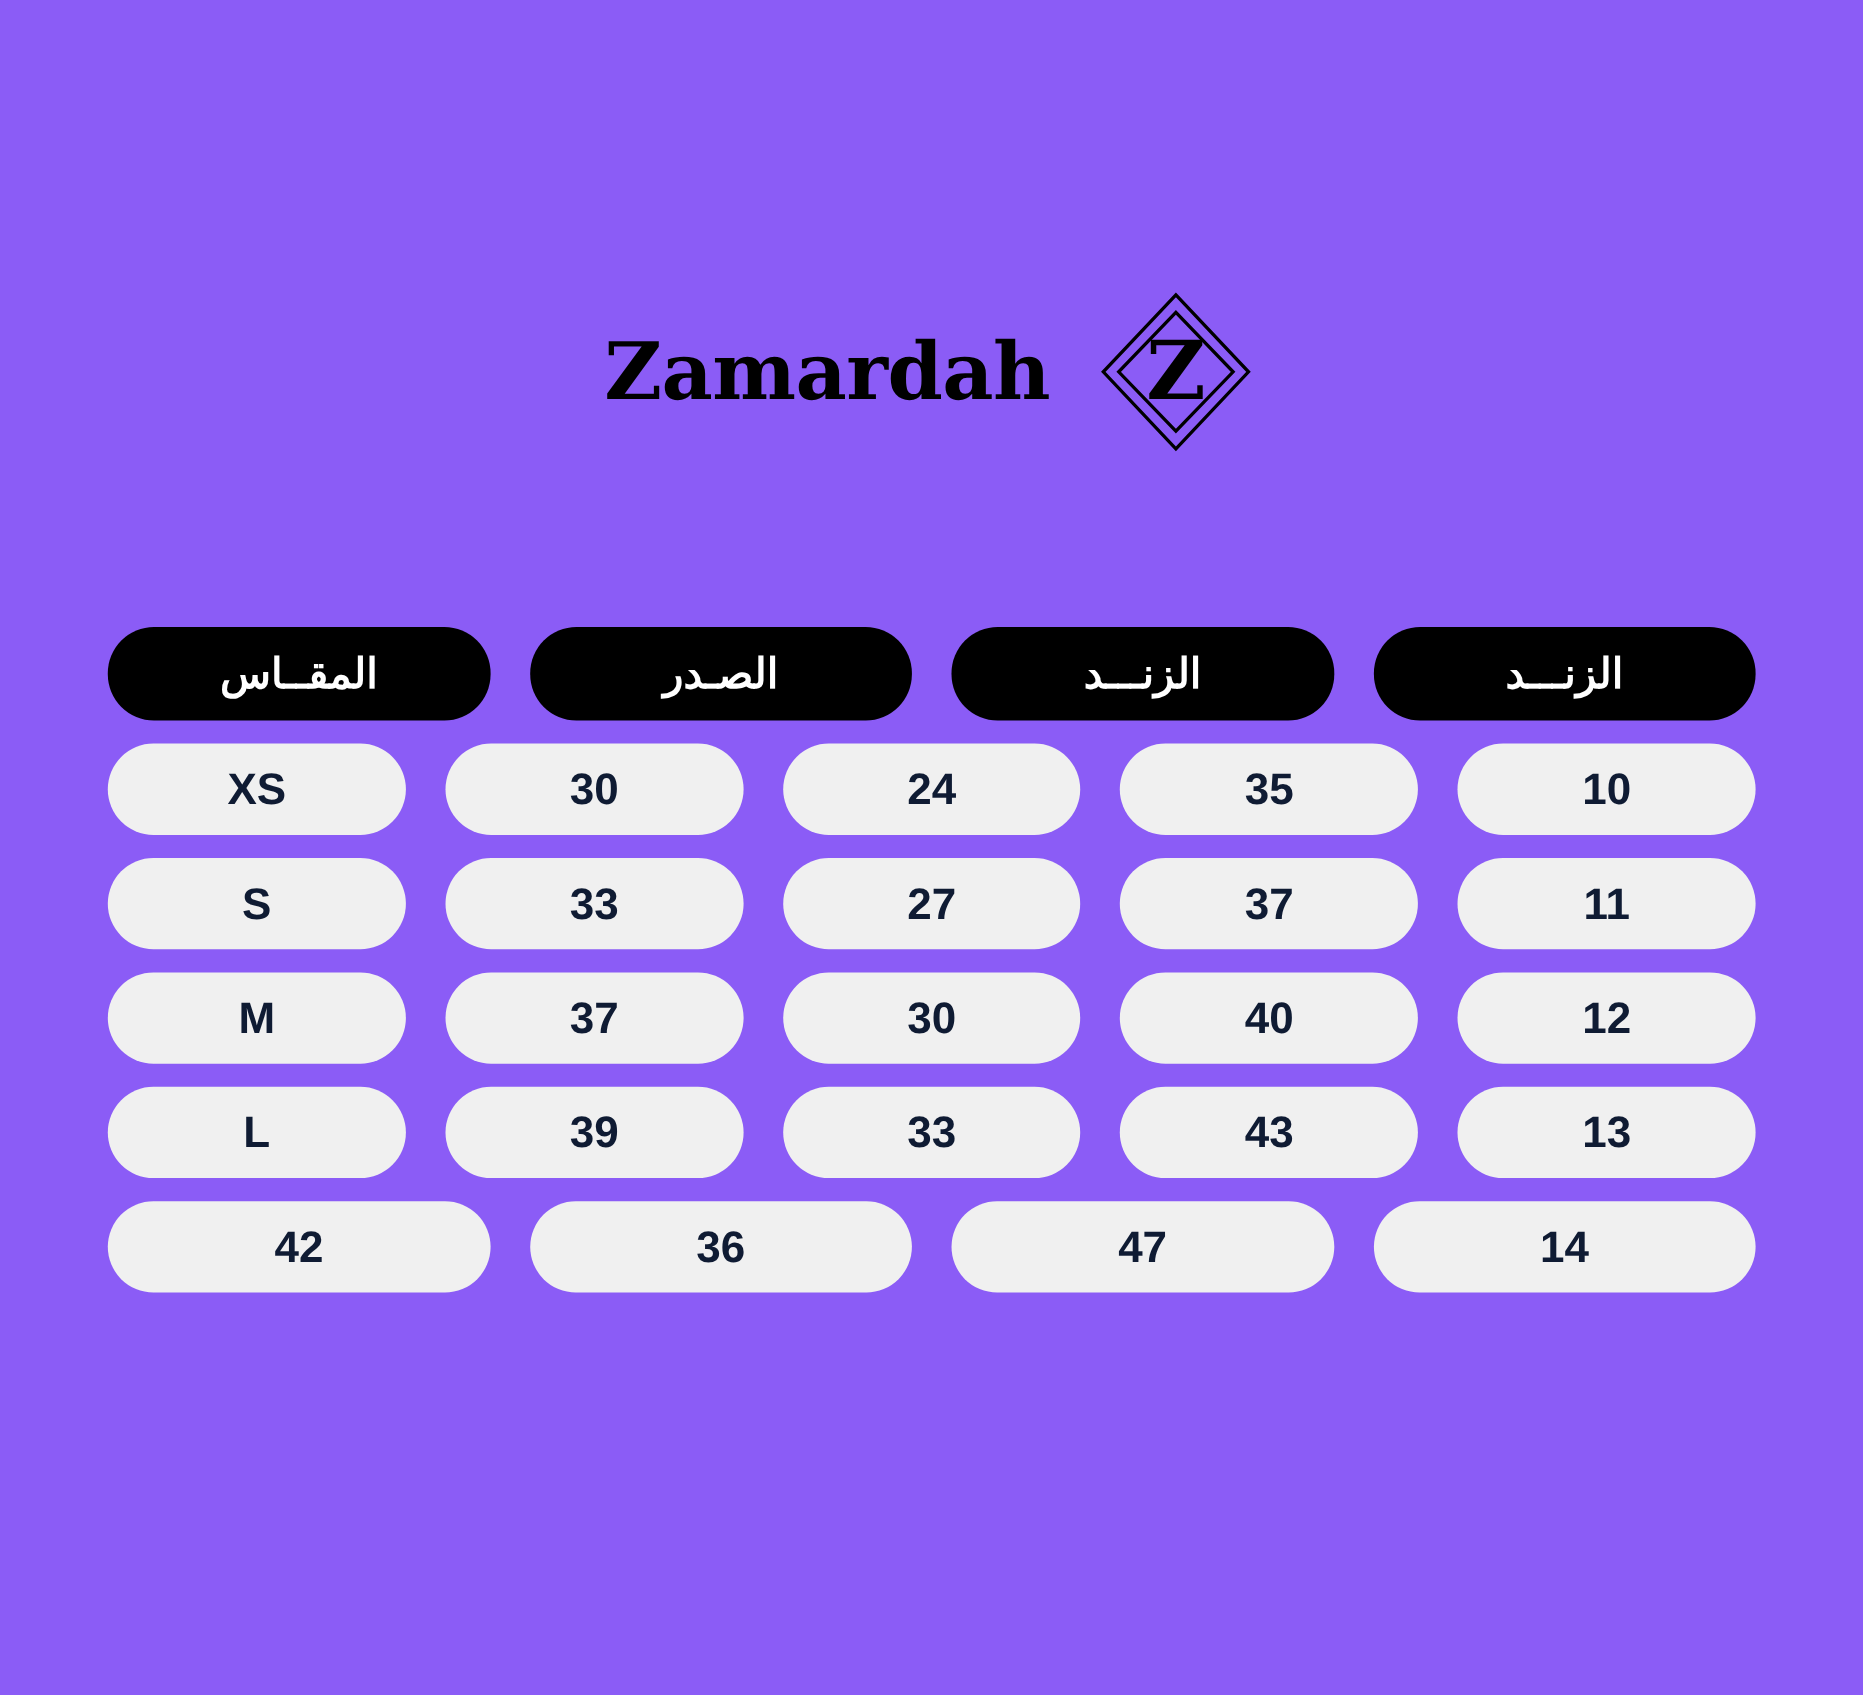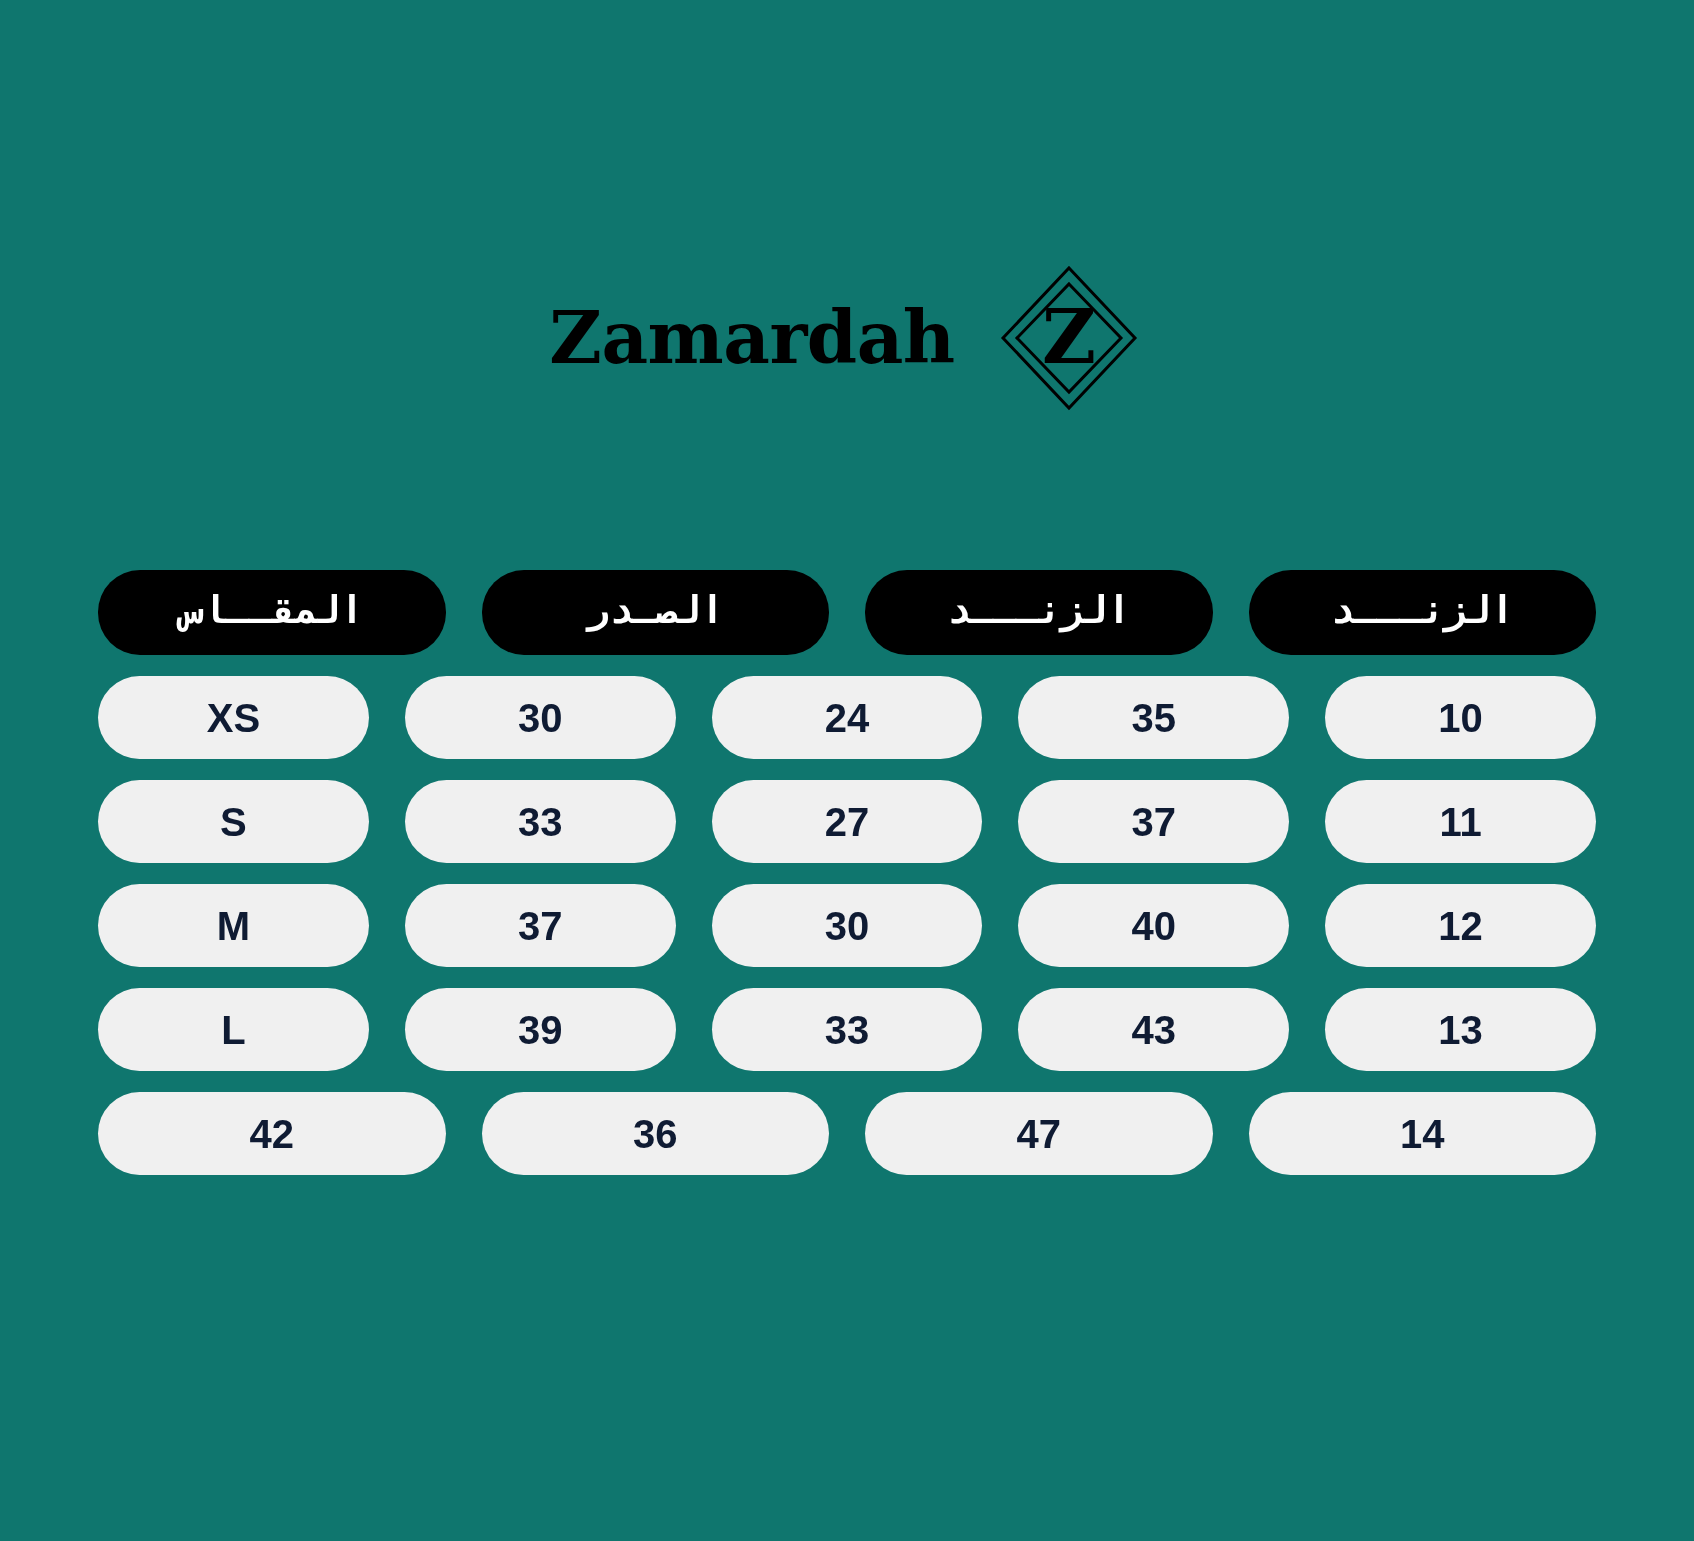--- a/index.html
+++ b/index.html
@@ -12,21 +12,21 @@
     height: 1541px;
     font-family: "Liberation Sans", sans-serif;
     color: #0f1b33;
     overflow: hidden;
   }
 
   .page {
     position: relative;
     width: 1694px;
     height: 1541px;
-    background: #0f766e;
+    background: #8b5cf6;
     box-sizing: border-box;
     text-align: right;
   }
 
   
   .brand {
     position: absolute;
     top: 262px;
     left: 0;
     width: 1694px;
@@ -81,21 +81,20 @@
     background: #000000;
     height: 85px;
   }
   .head-text {
     color: #ffffff;
     font-size: 38px;
     font-weight: 700;
     letter-spacing: 0px;
     line-height: 1;
     direction: rtl;
-    font-family: Liberation Mono, monospace;
   }
   .body-row .cell {
     background: #f0f0f0;
   }
   .cell-text {
     color: #0f1b33;
     font-size: 40px;
     font-weight: 700;
     line-height: 1;
     direction: ltr;

